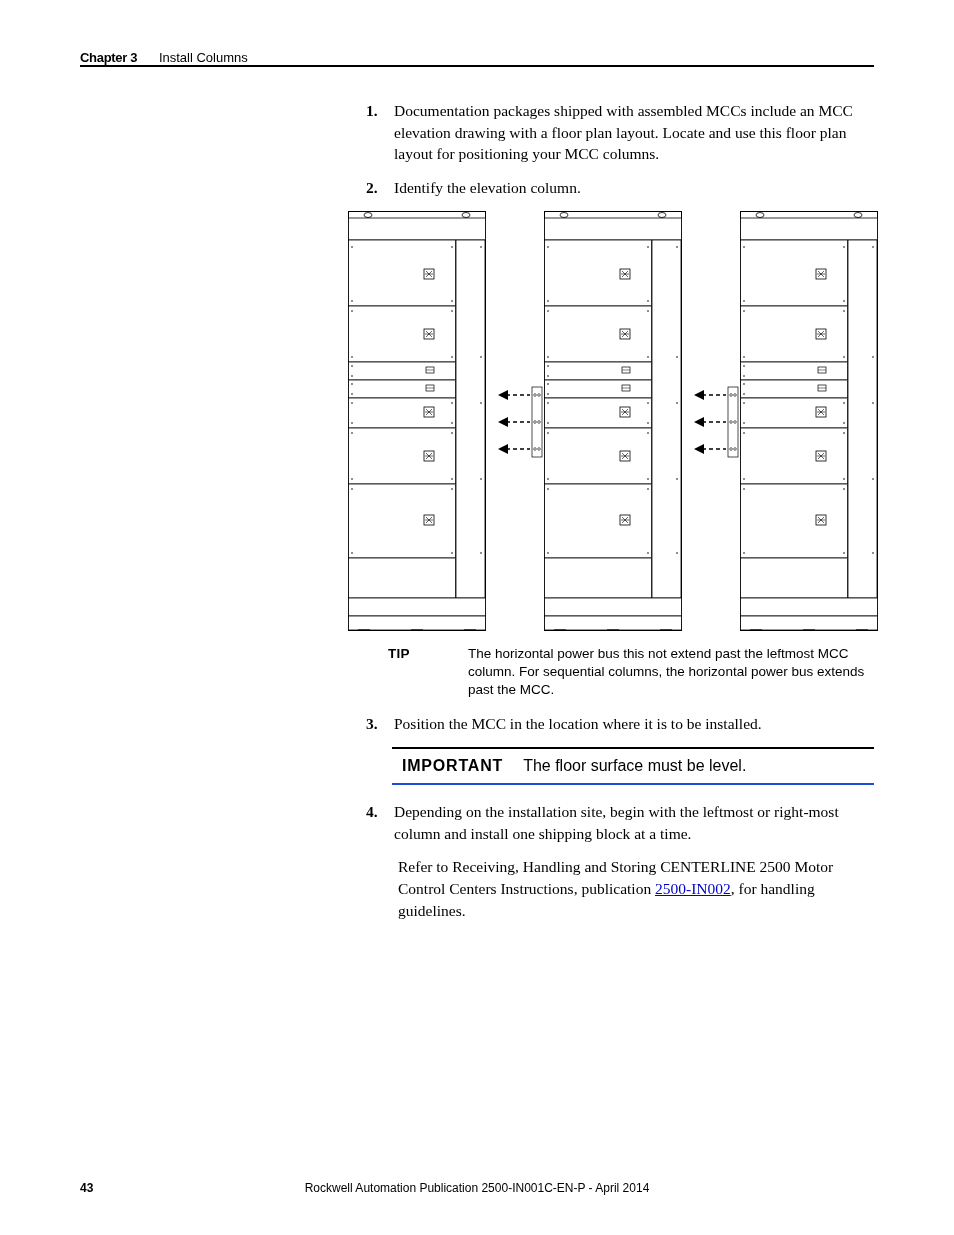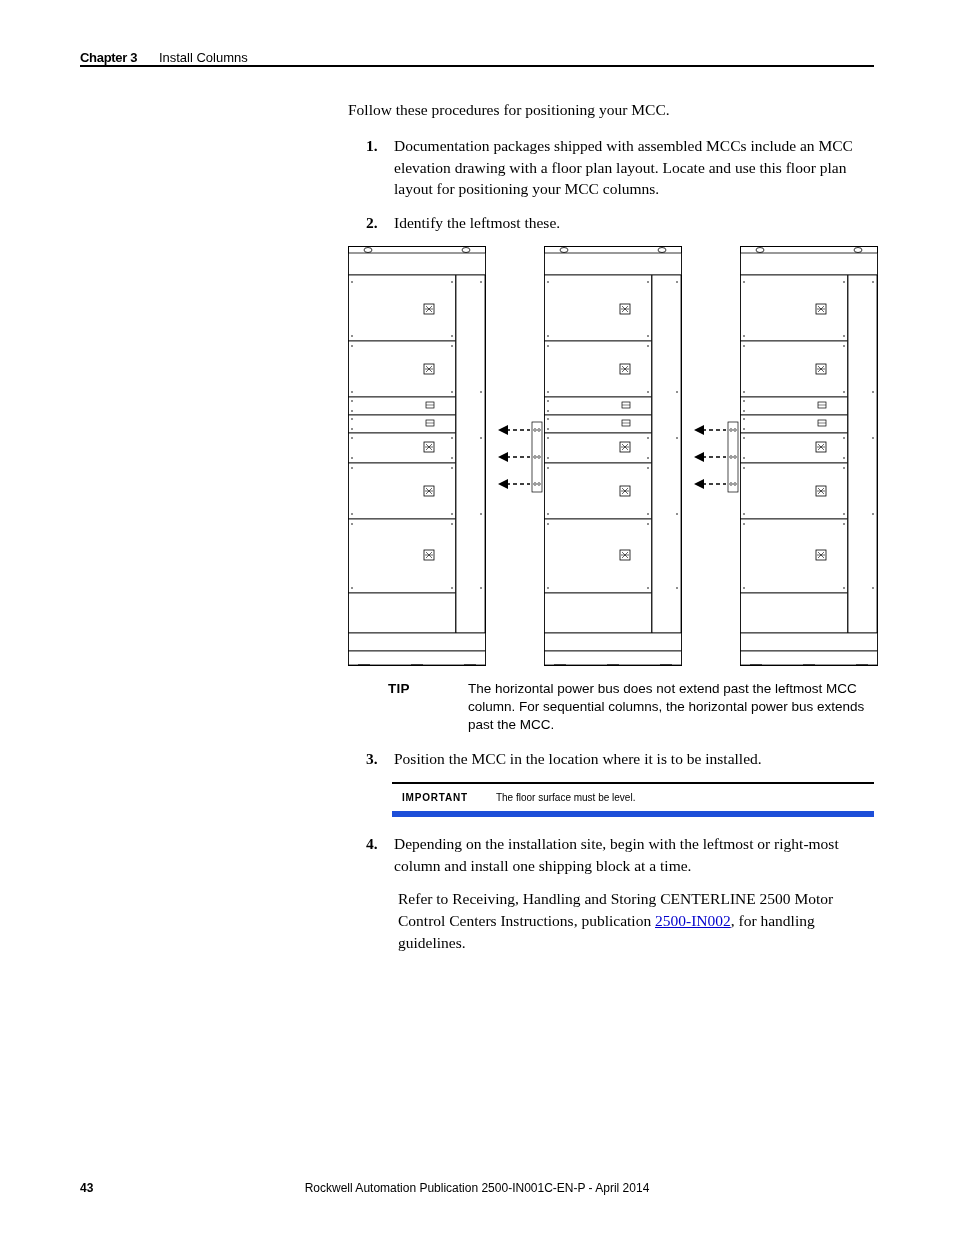--- a/index.html
+++ b/index.html
@@ -74,27 +74,26 @@
   .tip-label {
     font-weight: 700;
     width: 80px;
     flex: 0 0 80px;
     letter-spacing: 0.2px;
   }
   .tip-text { flex: 1; }
   .important-box {
     margin: 10px 0 16px 44px;
     border-top: 2px solid #000;
-    border-bottom: 6px solid #1d4ed8;
+    border-bottom: 2px solid #1d4ed8;
     display: flex;
     align-items: center;
     padding: 8px 10px;
     font-family: "Helvetica Neue", Arial, sans-serif;
-    font-size: 10px;
-    gap: 8px;
+    font-size: 16px;
   }
   .important-label {
     font-weight: 700;
     letter-spacing: 0.8px;
     margin-right: 20px;
   }
   .sub-para {
     margin: 12px 0 0 4px;
     font-size: 15.5px;
     line-height: 1.4;
@@ -118,30 +117,29 @@
 </style>
 </head>
 <body>
 
 <div class="header">
   <span class="ch-label">Chapter 3</span>
   <span class="ch-title">Install Columns</span>
 </div>
 
 <div class="content">
-  <p class="body-text">Follow these procedures for positioning your MCC.</p>
 
   <ol class="steps">
     <li>
       <span class="num">1.</span>
       <span>Documentation packages shipped with assembled MCCs include an MCC elevation drawing with a floor plan layout. Locate and use this floor plan layout for positioning your MCC columns.</span>
     </li>
     <li>
       <span class="num">2.</span>
-      <span>Identify the leftmost these.</span>
+      <span>Identify the elevation column.</span>
     </li>
   </ol>
 
   <div class="figure">
     <div class="mcc-row">
 
       <div class="mcc-assembly">
         <svg class="cabinet" width="138" height="420" viewBox="0 0 138 420">
           <use href="#cab"></use>
         </svg>
@@ -277,21 +275,21 @@
               <polygon points="2,0 12,-5 12,5" fill="#000" stroke="none"></polygon>
             </g>
           </g>
         </g>
       </defs>
     </svg>
   </div>
 
   <div class="tip-block">
     <div class="tip-label">TIP</div>
-    <div class="tip-text">The horizontal power bus does not extend past the leftmost MCC column. For sequential columns, the horizontal power bus extends past the MCC.</div>
+    <div class="tip-text">The horizontal power bus this not extend past the leftmost MCC column. For sequential columns, the horizontal power bus extends past the MCC.</div>
   </div>
 
   <ol class="steps" start="3">
     <li>
       <span class="num">3.</span>
       <span>Position the MCC in the location where it is to be installed.</span>
     </li>
   </ol>
 
   <div class="important-box">

